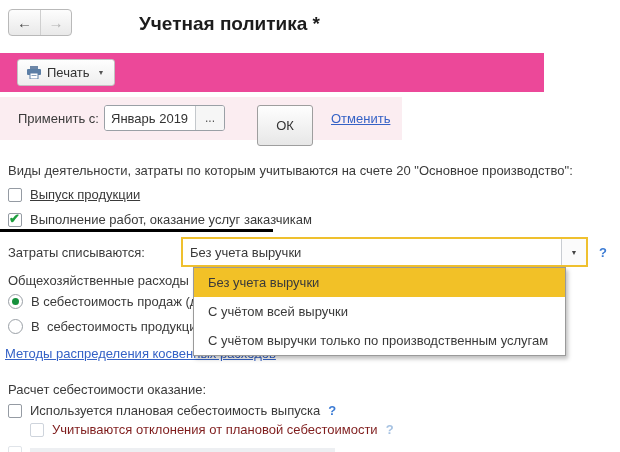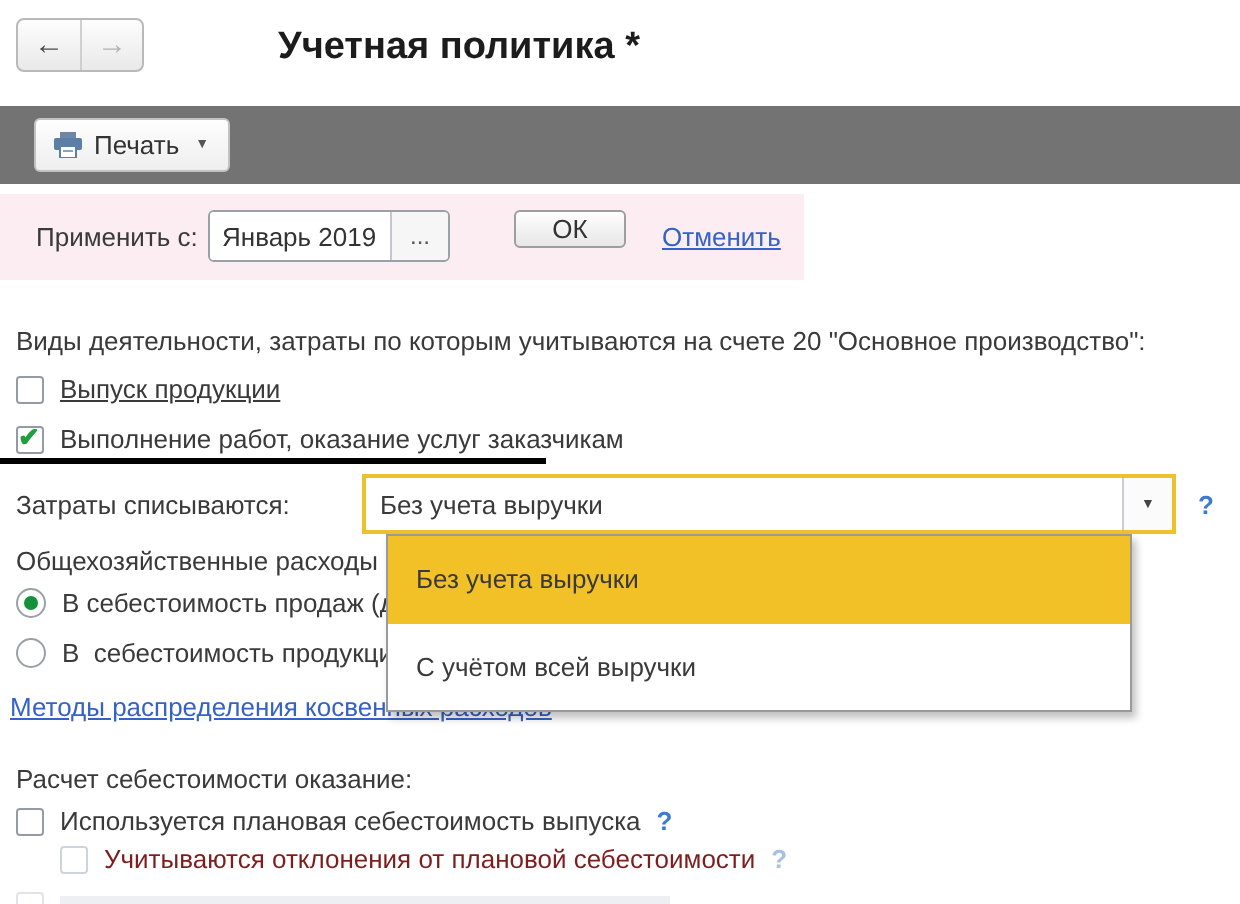--- a/index.html
+++ b/index.html
@@ -18,21 +18,21 @@
   .nav-btn {
     width:31px; display:flex; align-items:center; justify-content:center;
     font-size:15px; color:#4a4a4a; cursor:pointer; background:transparent; border:none;
   }
   .nav-btn.fwd { border-left:1px solid #cfcfcf; color:#b2b2b2; }
   .page-title {
     position:absolute; left:139px; top:13px; font-size:19px; font-weight:bold; color:#1c1c1c;
   }
   
   .toolbar {
-    position:absolute; left:0; top:53px; width:620px; height:39px; background:#737373;
+    position:absolute; left:0; top:53px; width:544px; height:39px; background:#ec4899;
   }
   .print-btn {
     position:absolute; left:17px; top:6px; height:27px; padding:0 9px;
     display:inline-flex; align-items:center; gap:6px;
     border:1px solid #c2c2c2; border-radius:3px;
     background:linear-gradient(#fefefe,#eeeeee); color:#333; font-size:13px; cursor:pointer;
   }
   .print-btn .caret { font-size:7px; color:#555; margin-left:2px; }
   
   .apply-bar {
@@ -44,21 +44,21 @@
     border:1px solid #9aa0a6; border-radius:3px; background:#fff; overflow:hidden;
   }
   .period-input {
     width:90px; border:none; outline:none; padding:0 6px; font:13px "Liberation Sans",sans-serif; color:#333;
   }
   .more-btn {
     width:29px; border:none; border-left:1px solid #c4c8cc; background:#f6f6f6;
     color:#555; font-size:12px; cursor:pointer;
   }
   .ok-btn {
-    position:absolute; left:257px; top:8px; width:56px; height:19px;
+    position:absolute; left:257px; top:8px; width:56px; height:41px;
     border:1px solid #9e9e9e; border-radius:3px; background:linear-gradient(#fefefe,#e7e7e7);
     font:13px "Liberation Sans",sans-serif; color:#333; cursor:pointer;
   }
   .link { color:#3562c6; text-decoration:underline; cursor:pointer; }
   .cancel-link { position:absolute; left:331px; top:14px; }
   
   .row { position:absolute; display:flex; align-items:center; gap:8px; white-space:pre; }
   .heading { position:absolute; left:8px; color:#3a3a3a; white-space:nowrap; }
   .cbox {
     width:14px; height:14px; border:1px solid #959ba3; border-radius:2px; background:#fff;
@@ -175,20 +175,21 @@
     <span class="radio"></span>
     <span>В  себестоимость продукции, работ, услуг</span>
   </div>
   <div style="position:absolute; left:5px; top:346px;">
     <span class="link">Методы распределения косвенных расходов</span>
   </div>
 
   <div class="dd-panel">
     <div class="dd-opt selected">Без учета выручки</div>
     <div class="dd-opt">С учётом всей выручки</div>
+    <div class="dd-opt">С учётом выручки только по производственным услугам</div>
   </div>
 
   <div class="heading" style="top:382px;">Расчет себестоимости оказание:</div>
 
   <div class="row" style="left:8px; top:403px;">
     <span class="cbox"></span>
     <span>Используется плановая себестоимость выпуска</span>
     <span class="help-q">?</span>
   </div>
 

